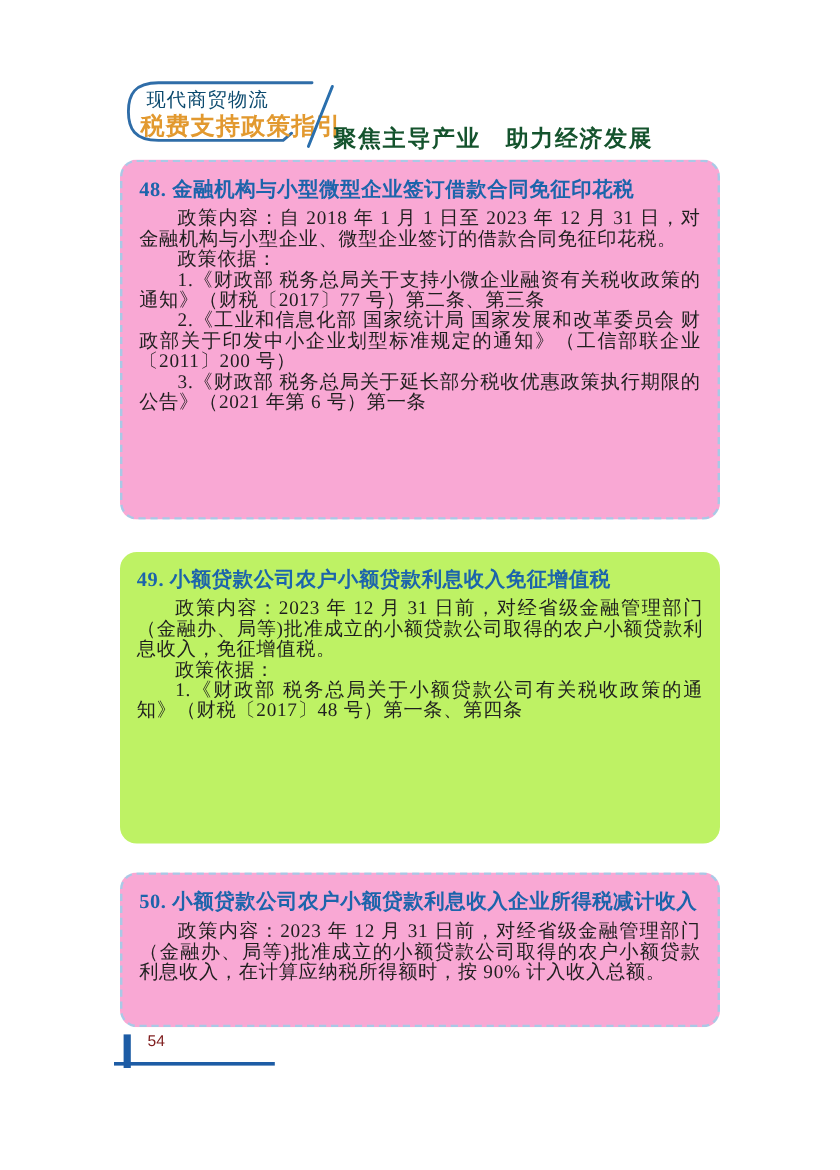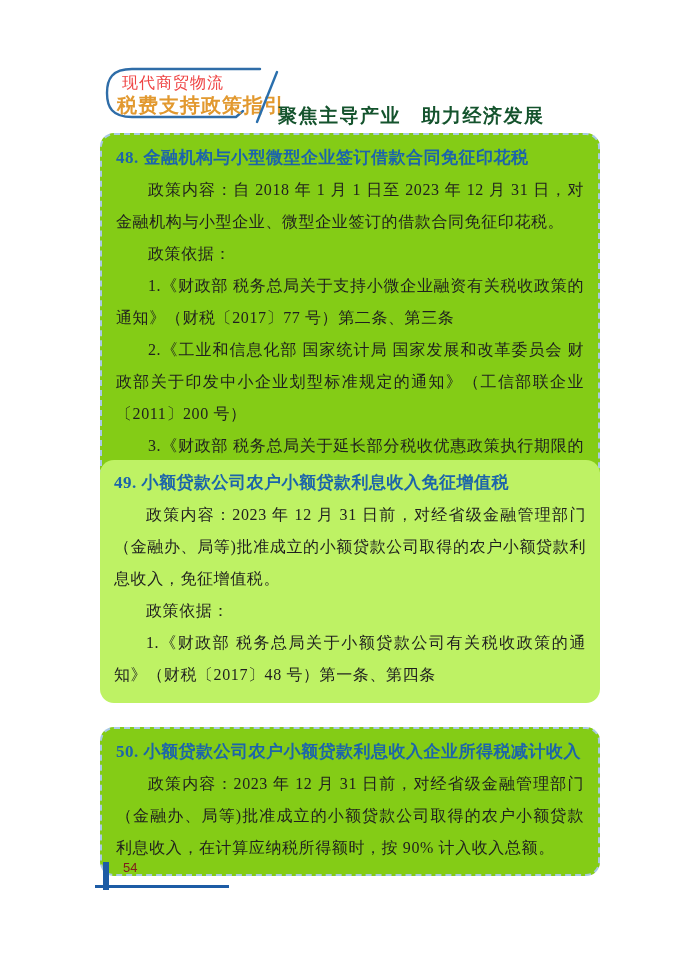--- a/index.html
+++ b/index.html
@@ -9,51 +9,51 @@
     background:#ffffff;
     font-family:"Liberation Serif","DejaVu Serif",serif;
     overflow:hidden;
   }
   
   .brand{position:absolute;left:100px;top:64px;width:180px;height:60px;}
   .brand-curve{position:absolute;left:0;top:0;}
   .brand-line1{
     position:absolute;left:22px;top:9px;
     font-family:"Liberation Sans","DejaVu Sans",sans-serif;
-    font-size:16px;color:#ef4444;letter-spacing:1px;white-space:nowrap;
+    font-size:16px;color:#0c4a6e;letter-spacing:1px;white-space:nowrap;
   }
   .brand-line2{
     position:absolute;left:17px;top:28px;
     font-size:20px;font-weight:bold;color:#e2992f;letter-spacing:1px;white-space:nowrap;text-align:right;
   }
   .slash{position:absolute;left:254px;top:70px;}
   .tagline{
     position:absolute;left:278px;top:88px;
     font-family:"Liberation Sans","DejaVu Sans",sans-serif;
     font-size:19px;font-weight:bold;color:#14532d;letter-spacing:1.5px;white-space:nowrap;margin-top:15px;
   }
   
   .card{
     position:absolute;left:100px;width:500px;
     box-sizing:border-box;border-radius:14px;
     padding:9px 14px 10px 14px;
   }
-  .card.dashed{background:#84cc16;border:2px dashed #a9c9e6;}
+  .card.dashed{background:#f9a8d4;border:2px dashed #a9c9e6;}
   .card.filled{background:#bef264;border:none;}
   .card-48{top:133px;min-height:300px;}
   .card-49{top:460px;min-height:243px;}
   .card-50{top:727px;min-height:129px;}
   .card h2{
     margin:0 0 3px 0;
     font-size:17px;line-height:27px;font-weight:bold;color:#1c64ab;
     letter-spacing:0.5px;
   }
   .card p{
     margin:0;
-    font-size:16px;line-height:32px;color:#1f1f1f;
+    font-size:16px;line-height:17px;color:#1f1f1f;
     text-indent:2em;text-align:justify;letter-spacing:0.6px;
   }
   
   .footer-bar{position:absolute;left:103px;top:862px;width:6px;height:28px;background:#1d5ca5;}
   .footer-num{
     position:absolute;left:123px;top:860px;
     font-family:"Liberation Sans","DejaVu Sans",sans-serif;
     font-size:13px;color:#7f1d1d;
   }
   .footer-rule{position:absolute;left:95px;top:885px;width:134px;height:3px;background:#1d5ca5;}

